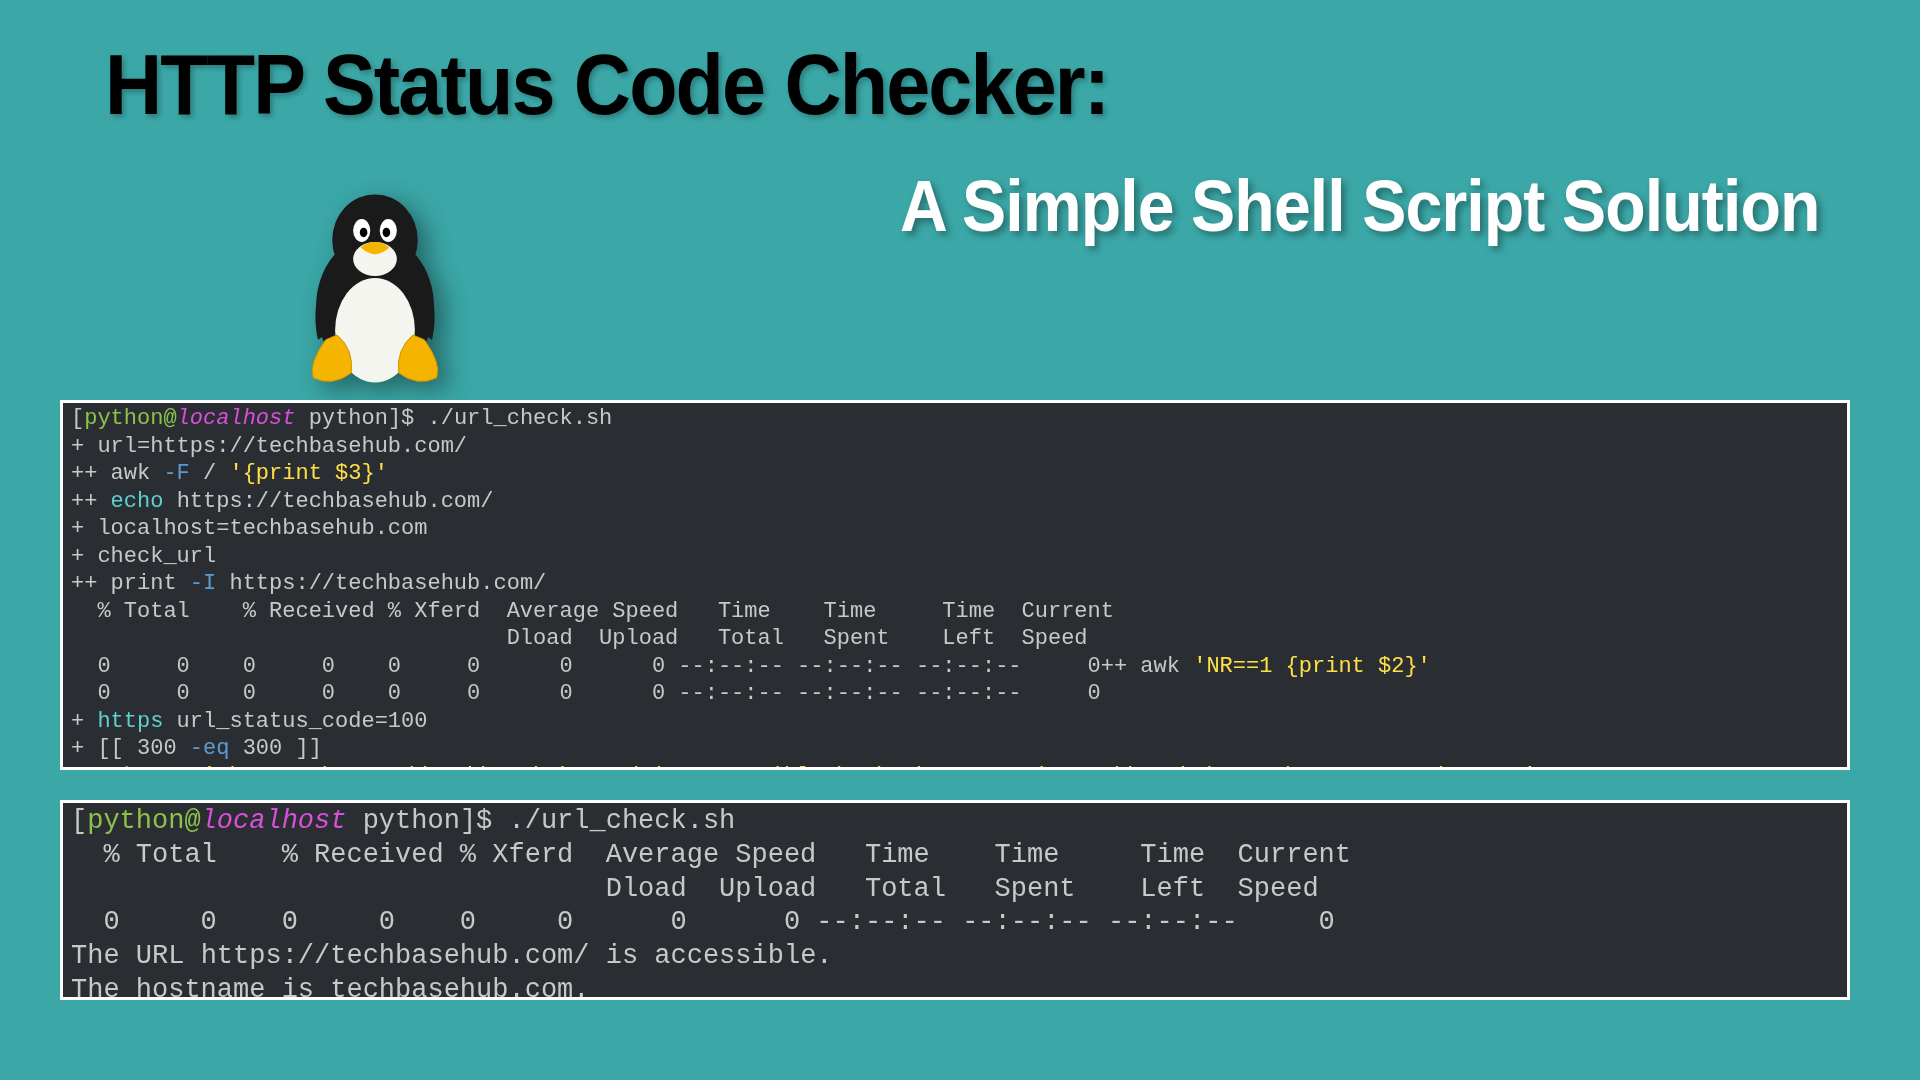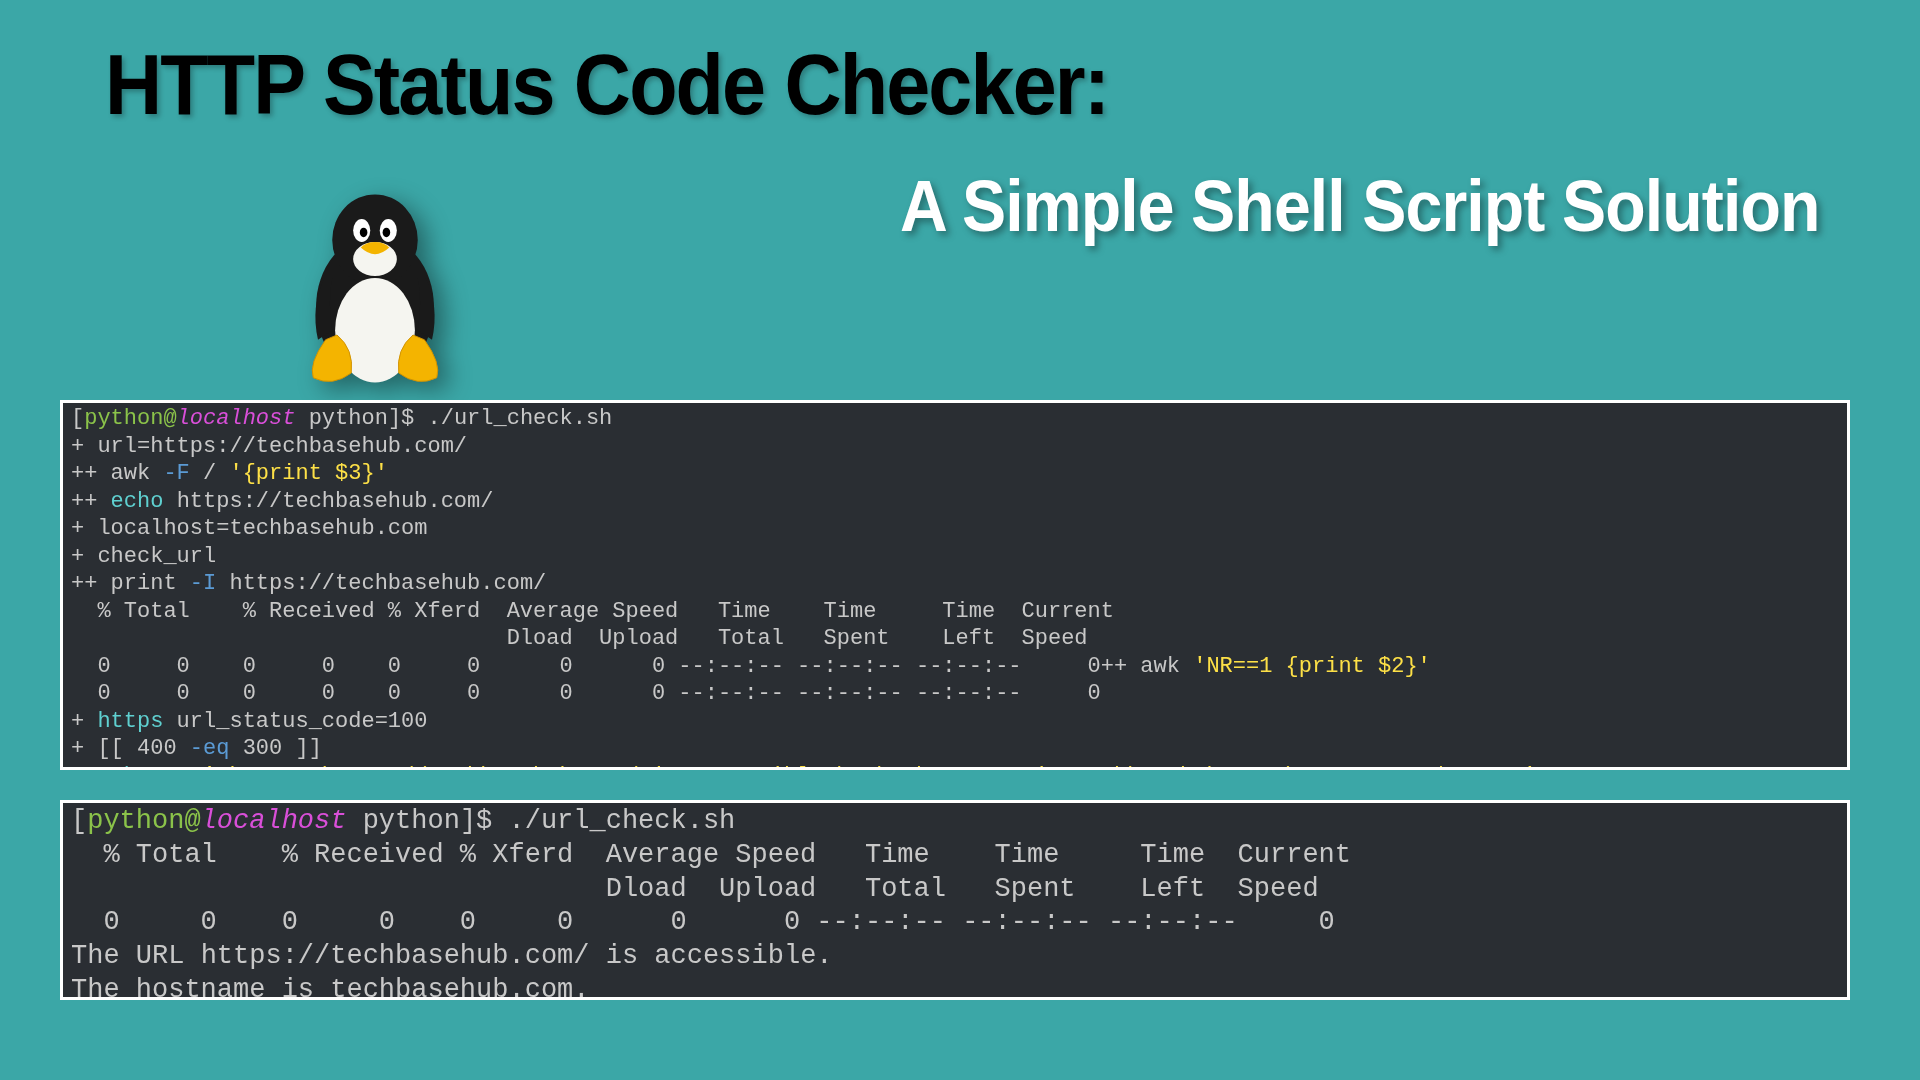--- a/index.html
+++ b/index.html
@@ -105,21 +105,21 @@
 <span class="c-text">++ awk </span><span class="c-blue">-F</span><span class="c-text"> / </span><span class="c-yellow">'{print $3}'</span>
 <span class="c-text">++ </span><span class="c-cyan">echo</span><span class="c-text"> </span><span class="c-text u">https://techbasehub.com/</span>
 <span class="c-text">+ localhost=techbasehub.com</span>
 <span class="c-text">+ check_url</span>
 <span class="c-text">++ print </span><span class="c-blue">-I</span><span class="c-text"> </span><span class="c-text u">https://techbasehub.com/</span>
 <span class="c-text">  % Total    % Received % Xferd  Average Speed   Time    Time     Time  Current</span>
 <span class="c-text">                                 Dload  Upload   Total   Spent    Left  Speed</span>
 <span class="c-text">  0     0    0     0    0     0      0      0 --:--:-- --:--:-- --:--:--     0++ awk </span><span class="c-yellow">'NR==1 {print $2}'</span>
 <span class="c-text">  0     0    0     0    0     0      0      0 --:--:-- --:--:-- --:--:--     0</span>
 <span class="c-text">+ </span><span class="c-cyan">https</span><span class="c-text"> url_status_code=100</span>
-<span class="c-text">+ [[ 400 </span><span class="c-blue">-eq</span><span class="c-text"> 300 ]]</span>
+<span class="c-text">+ [[ 300 </span><span class="c-blue">-eq</span><span class="c-text"> 300 ]]</span>
 <span class="c-text">+ </span><span class="c-cyan">echo</span><span class="c-text"> </span><span class="c-blue">-e</span><span class="c-text"> </span><span class="c-yellow">'The URL </span><span class="c-yellow u">https://techbasehub.com/</span><span class="c-yellow"> is accessible.\nThe hostname is techbasehub.com.\nStatus code: 200'</span></div>
 
 <div class="terminal term2"><span class="c-text">[</span><span class="c-green">python</span><span class="c-green">@</span><span class="c-magenta">localhost</span><span class="c-text"> python</span><span class="c-text">]$ </span><span class="c-text">./url_check.sh</span>
 <span class="c-text">  % Total    % Received % Xferd  Average Speed   Time    Time     Time  Current</span>
 <span class="c-text">                                 Dload  Upload   Total   Spent    Left  Speed</span>
 <span class="c-text">  0     0    0     0    0     0      0      0 --:--:-- --:--:-- --:--:--     0</span>
 <span class="c-text">The URL </span><span class="c-text u">https://techbasehub.com/</span><span class="c-text"> is accessible.</span>
 <span class="c-text">The hostname is techbasehub.com.</span>
 
 </div>

